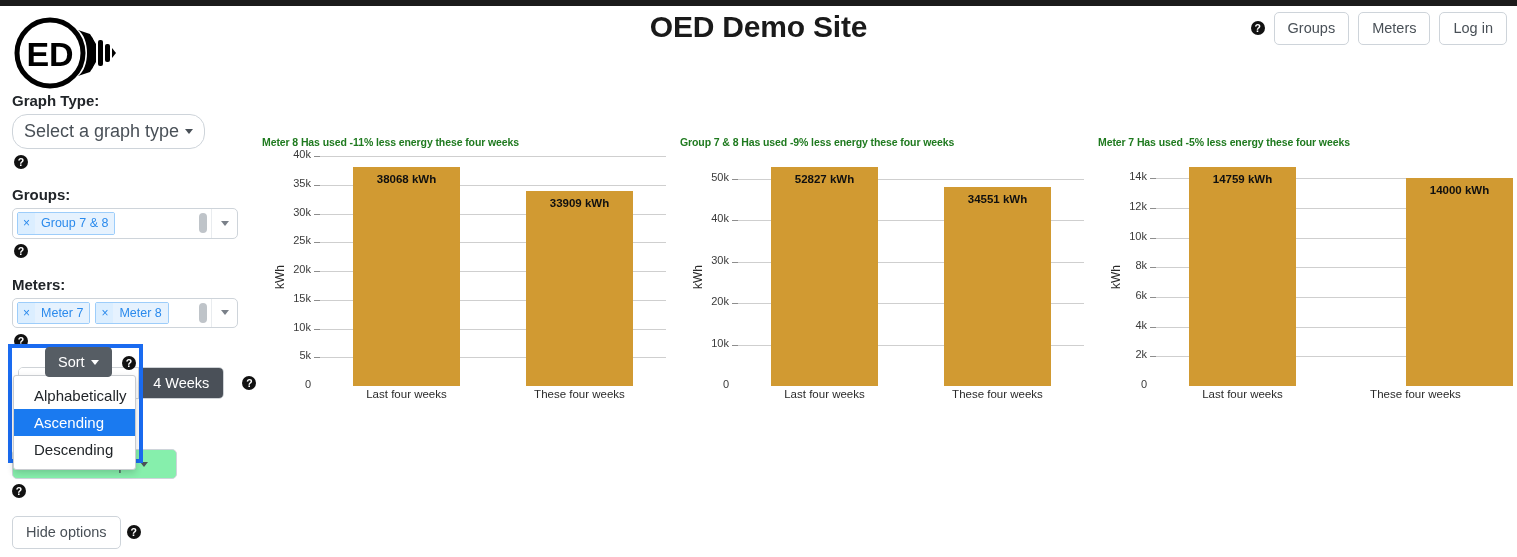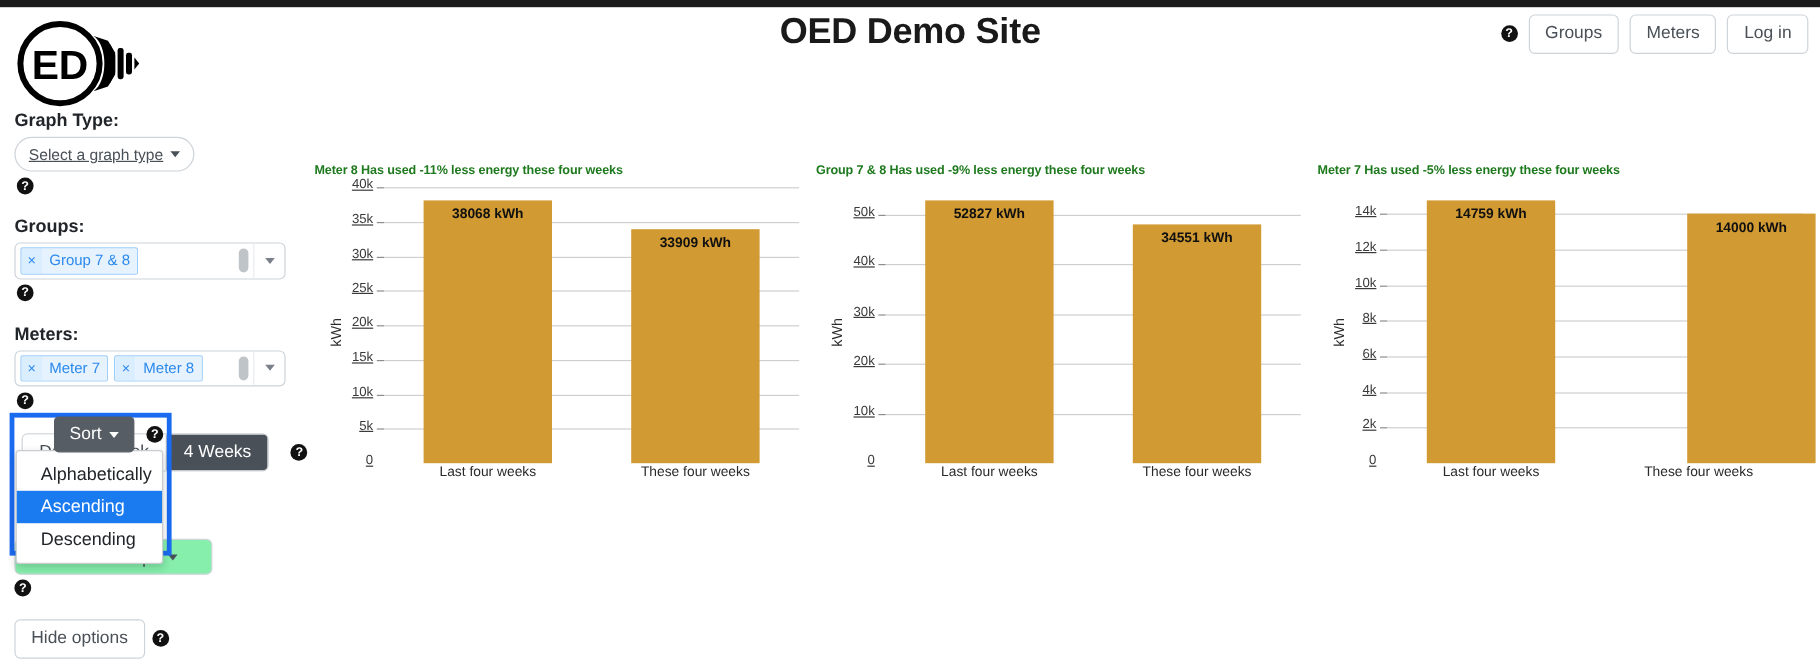--- a/index.html
+++ b/index.html
@@ -36,22 +36,22 @@
     background:#111; color:#fff; font-size:10.5px; font-weight:bold;
     text-align:center; line-height:14px; font-family:"Liberation Sans", sans-serif;
     cursor:pointer; vertical-align:middle; flex:0 0 auto;
   }
 
   
   .sidebar { position:absolute; left:12px; top:92px; width:250px; }
   .field-label { font-size:15px; font-weight:bold; color:#212529; margin:0 0 5px 0; }
   .select-box {
     border:1px solid #ced4da; border-radius:15px; background:#fff;
-    padding:6px 11px; font-size:13px; color:#495057;
-    display:inline-flex; align-items:center; gap:6px; cursor:pointer;text-decoration:underline;
+    padding:6px 11px; font-size:18px; color:#495057;
+    display:inline-flex; align-items:center; gap:6px; cursor:pointer;
   }
   .caret { border-left:4px solid transparent; border-right:4px solid transparent;
            border-top:5px solid currentColor; display:inline-block; }
   .help-row { margin:3px 0 0 2px; }
 
   .multi {
     border:1px solid #ced4da; border-radius:5px; background:#fff;
     min-height:29px; display:flex; align-items:stretch; width:226px;
   }
   .multi-values { flex:1; display:flex; align-items:center; gap:5px; padding:3px 4px; flex-wrap:nowrap; }
@@ -117,21 +117,20 @@
   }
   .plot { position:absolute; left:58px; right:14px; top:24px; bottom:36px; }
   .ticks { position:absolute; inset:0; }
   .tick { position:absolute; left:0; right:0; height:0; }
   .tick .gl { position:absolute; left:0; right:0; top:0; border-top:1px solid #cfcfcf; }
   .tick .tl { position:absolute; left:-6px; width:6px; top:0; border-top:1px solid #8d8d8d; }
   .tick .tx {
     position:absolute; right:100%; margin-right:9px; top:-8px;
     font-size:11px; color:#3a3a3a; white-space:nowrap;
     font-family:"Liberation Sans", sans-serif;
-    text-decoration:underline;
   }
   .bars { position:absolute; inset:0; }
   .bar { position:absolute; bottom:0; background:#d19a32; }
   .bar-val {
     position:absolute; left:0; right:0; top:6px; text-align:center;
     font-size:11.5px; font-weight:bold; color:#101010; white-space:nowrap;
     font-family:"Liberation Sans", sans-serif;
   }
   .xlabels { position:absolute; left:58px; right:14px; bottom:20px; height:14px; }
   .xlab { position:absolute; text-align:center; font-size:11.5px; color:#2a2a2a; }

